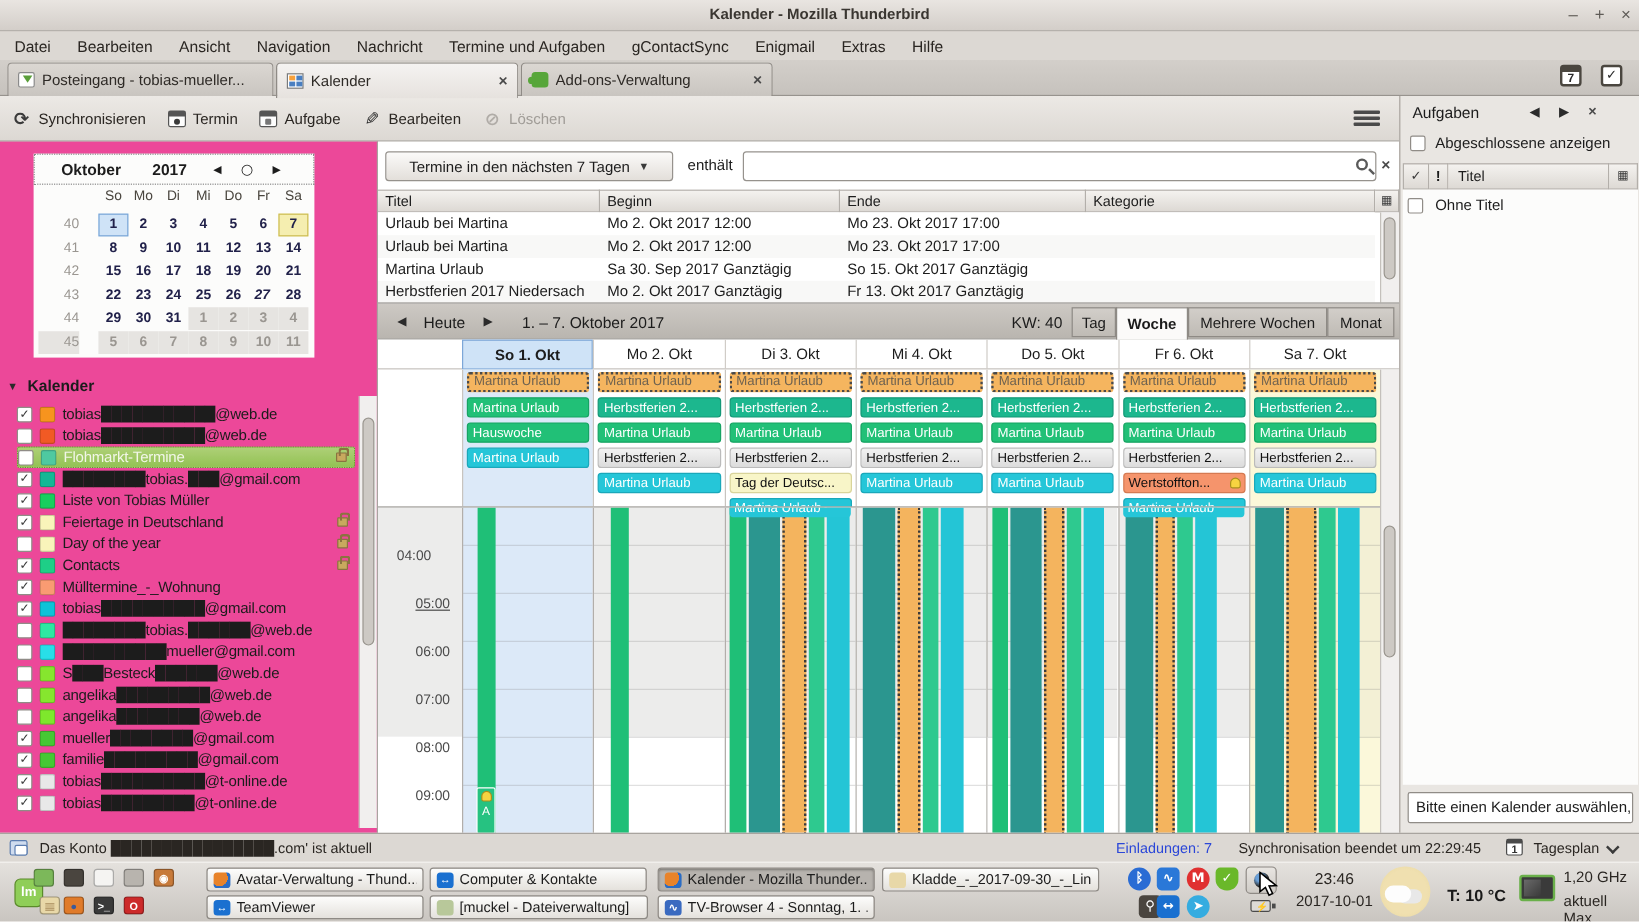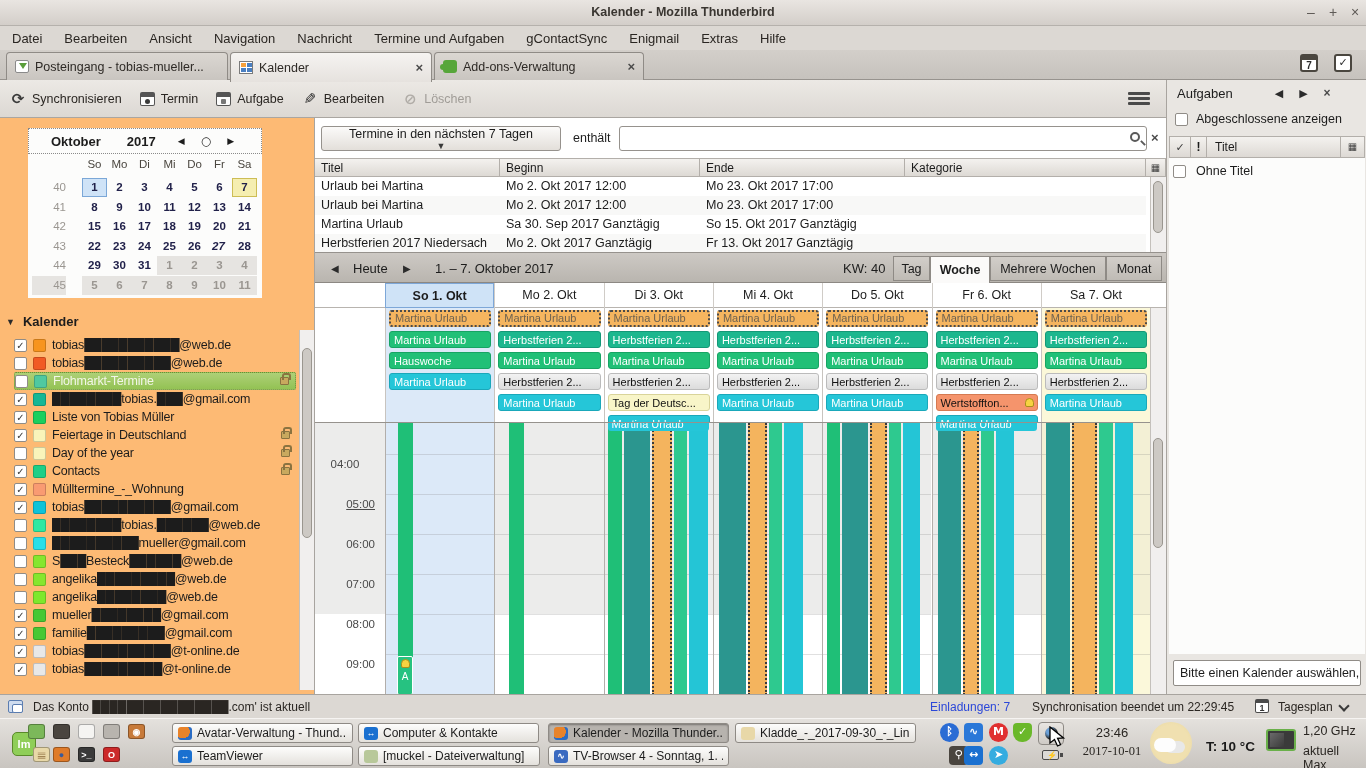--- a/index.html
+++ b/index.html
@@ -117,21 +117,21 @@
         <div class="ic" style="width: 16px; height: 16px; font: bold 15px / 16px &quot;DejaVu Sans&quot;, sans-serif; color: rgb(176, 172, 167);">⊘</div>
         <div>Löschen</div>
       </div>
     </div>
   <div class="abs" style="left:1128px;top:90px;width:22px;height:16px">
     <div style="height:3px;background:#4a4a4a;margin:2px 0;border-radius:1px"></div>
     <div style="height:3px;background:#4a4a4a;margin:2px 0;border-radius:1px"></div>
     <div style="height:3px;background:#4a4a4a;margin:2px 0;border-radius:1px"></div>
   </div>
 
-  <div class="abs" id="sidebar" style="left:0;top:118px;width:315px;height:576px;background:#fdba74;border-right:1px solid #a8a49f">
+  <div class="abs" id="sidebar" style="left:0;top:118px;width:315px;height:576px;background:#ec4899;border-right:1px solid #a8a49f">
       <div style="position: absolute; left: 28px; top: 10px; width: 234px; height: 170px; background: rgb(252, 252, 251);">
         <div style="position: absolute; left: 0px; top: 0px; width: 234px; height: 26px; border: 1px dotted rgb(138, 138, 138); display: flex; align-items: center;">
           <div style="margin-left: 22px; font-weight: bold; font-size: 13px;">Oktober</div>
           <div style="margin-left: 26px; font-weight: bold; font-size: 13px;">2017</div>
           <div style="margin-left: 22px; font-size: 9px;">◀</div>
           <div style="margin-left: 16px; font: bold 12px / 12px &quot;DejaVu Sans&quot;, sans-serif;">○</div>
           <div style="margin-left: 16px; font-size: 9px;">▶</div>
         </div>
         <div style="position: absolute; left: 54px; top: 30px; width: 25px; text-align: center; color: rgb(74, 70, 63); font-size: 11.5px;">So</div>
         <div style="position: absolute; left: 79px; top: 30px; width: 25px; text-align: center; color: rgb(74, 70, 63); font-size: 11.5px;">Mo</div>
@@ -291,21 +291,21 @@
         <div class="chk">✓</div>
         <div class="sw" style="background: rgb(232, 232, 232);"></div>
         <div style="flex: 1 1 0%; overflow: hidden; white-space: nowrap; font-size: 12.5px; letter-spacing: -0.2px;">tobias█████████@t-online.de</div>
       </div>
       <div class="scrl" style="position: absolute; left: 299px; top: 212px; width: 15px; height: 360px;">
         <div class="thumb" style="top: 18px; height: 190px;"></div>
       </div>
     </div>
 
   <div class="abs" id="center" style="left:315px;top:118px;width:851px;height:576px;background:#fff">
-      <div class="grad" style="position: absolute; left: 6px; top: 8px; width: 240px; height: 25px; display: flex; align-items: center; padding: 0px 4px; flex-direction: column;">
+      <div class="grad" style="position: absolute; left: 6px; top: 8px; width: 240px; height: 25px; display: flex; align-items: center; padding: 0px 19px;">
         <div style="flex: 1 1 0%; font-size: 12.5px;">Termine in den nächsten 7 Tagen</div>
         <div style="font-size: 9px; color: rgb(58, 58, 58);">▼</div>
       </div>
       <div style="position: absolute; left: 258px; top: 13px; font-size: 12.5px;">enthält</div>
       <div style="position: absolute; left: 304px; top: 8px; width: 528px; height: 25px; background: rgb(255, 255, 255); border: 1px solid rgb(150, 146, 141); border-radius: 3px;">
         <div style="position: absolute; right: 6px; top: 5px; width: 10px; height: 10px; border: 2px solid rgb(90, 90, 90); border-radius: 50%;">
           <div style="position: absolute; left: 8px; top: 8px; width: 6px; height: 2px; background: rgb(90, 90, 90); transform: rotate(45deg);"></div>
         </div>
       </div>
       <div style="position: absolute; left: 836px; top: 11px; font: bold 13px / 18px &quot;Liberation Sans&quot;, sans-serif; color: rgb(74, 74, 74);">×</div>
@@ -636,21 +636,21 @@
       <div style="position: absolute; left: 964px; top: 27px; width: 19px; height: 19px; background: rgb(26, 112, 208); border-radius: 4px; color: rgb(255, 255, 255); font: bold 11px / 18px &quot;DejaVu Sans&quot;, sans-serif; text-align: center;">↔</div>
       <div style="position: absolute; left: 989px; top: 27px; width: 19px; height: 19px; background: rgb(53, 172, 224); border-radius: 50%; color: rgb(255, 255, 255); font: bold 11px / 18px &quot;DejaVu Sans&quot;, sans-serif; text-align: center;">➤</div>
       <div style="position: absolute; left: 1038px; top: 3px; width: 26px; height: 23px; background: linear-gradient(rgb(232, 229, 225), rgb(207, 203, 198)); border: 1px solid rgb(142, 138, 133); border-radius: 4px;">
         <div style="position: absolute; left: 6px; top: 4px; width: 13px; height: 13px; background: radial-gradient(circle at 35% 35%, rgb(106, 160, 216) 25%, rgb(42, 42, 42) 60%); border-radius: 50%;"></div>
       </div>
       <div style="position: absolute; left: 1042px; top: 31px; width: 17px; height: 10px; border: 1px solid rgb(74, 74, 74); border-radius: 2px; background: rgb(220, 218, 214);">
         <div style="position: absolute; left: 17px; top: 2px; width: 3px; height: 4px; background: rgb(74, 74, 74);"></div>
         <div style="position: absolute; left: 4px; top: 1px; width: 8px; height: 6px; color: rgb(42, 42, 42); font: 8px / 7px sans-serif;">⚡</div>
       </div>
       <div style="position: absolute; left: 1082px; top: 6px; width: 60px; text-align: center; font-size: 13px; color: rgb(42, 38, 34);">23:46</div>
-      <div style="position: absolute; left: 1072px; top: 25px; width: 80px; text-align: center; font-size: 12.5px; color: rgb(42, 38, 34); font-family: Liberation Serif, serif;">2017-10-01</div>
+      <div style="position: absolute; left: 1072px; top: 25px; width: 80px; text-align: center; font-size: 12.5px; color: rgb(42, 38, 34);">2017-10-01</div>
       <div style="position: absolute; left: 1150px; top: 3px; width: 42px; height: 42px; background: radial-gradient(circle, rgb(240, 224, 176) 60%, rgb(232, 216, 160)); border-radius: 50%;">
         <div style="position: absolute; left: 4px; top: 16px; width: 22px; height: 14px; background: rgb(253, 253, 253); border-radius: 10px; box-shadow: rgb(232, 232, 232) 10px 2px 0px -1px;"></div>
       </div>
       <div style="position: absolute; left: 1206px; top: 20px; font: bold 13.5px &quot;Liberation Sans&quot;, sans-serif; color: rgb(26, 26, 26);">T: 10 °C</div>
       <div style="position: absolute; left: 1266px; top: 10px; width: 30px; height: 22px; background: rgb(58, 58, 58); border: 2px solid rgb(106, 176, 74); border-radius: 3px;">
         <div style="position: absolute; left: 2px; top: 2px; width: 14px; height: 14px; background: linear-gradient(135deg, rgb(106, 106, 106), rgb(58, 58, 58));"></div>
       </div>
       <div style="position: absolute; left: 1303px; top: 5px; font-size: 12.5px; color: rgb(42, 38, 34);">1,20 GHz</div>
       <div style="position: absolute; left: 1303px; top: 25px; font-size: 12.5px; color: rgb(42, 38, 34);">aktuell Max</div>
     </div>

